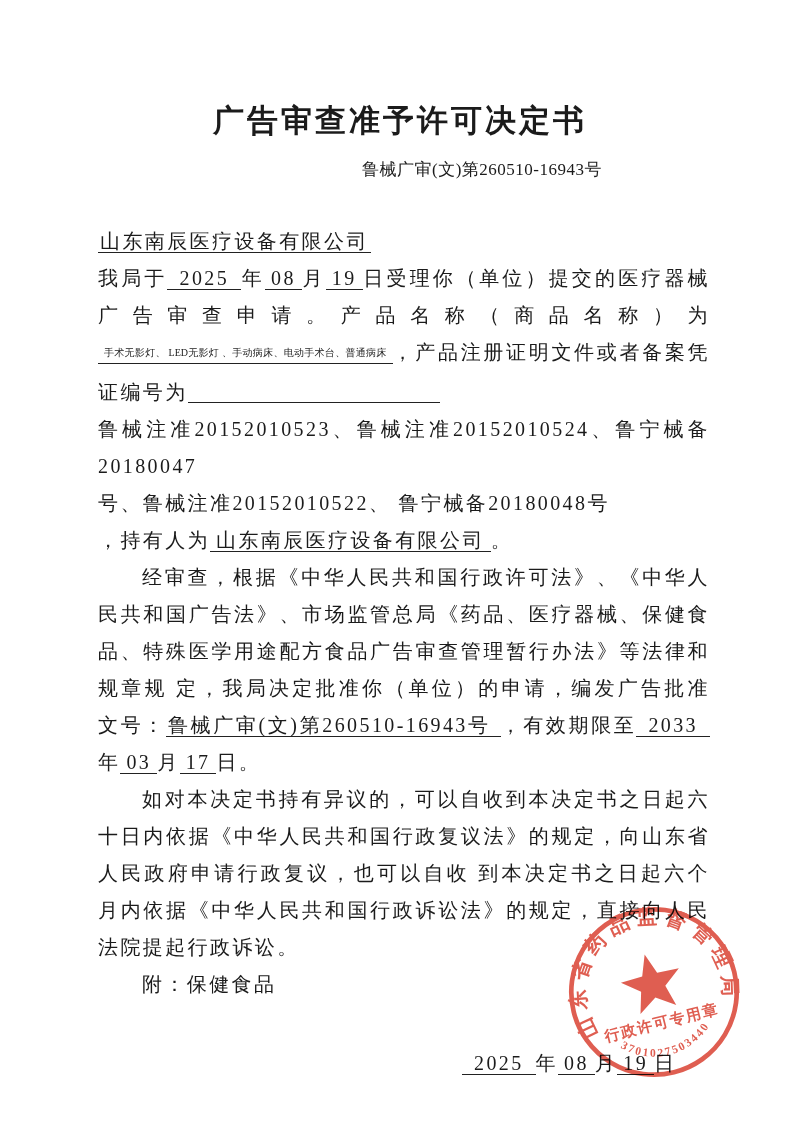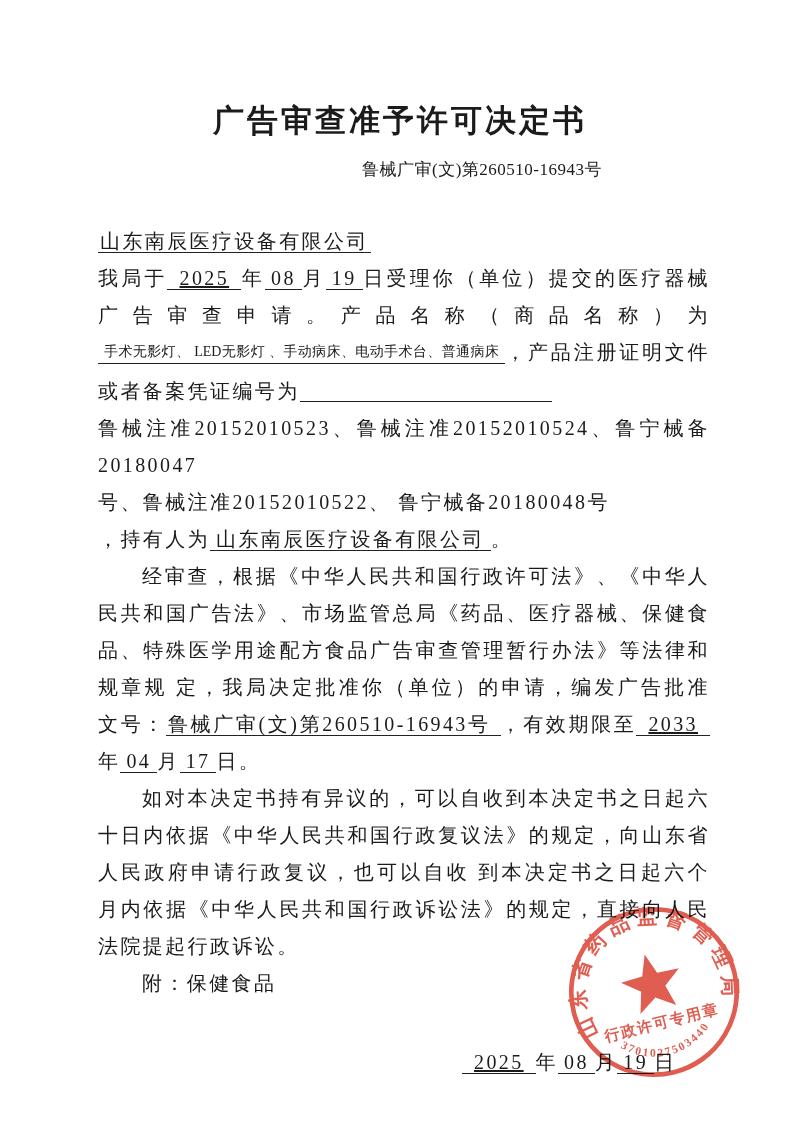--- a/index.html
+++ b/index.html
@@ -32,23 +32,23 @@
     line-height:37px;
     letter-spacing:2.4px;
     text-align:justify;
   }
   .content p { margin:0; }
   .indent { text-indent:2.2em; }
   .u {
     border-bottom:1.5px solid #222;
     padding:0 6px;
   }
-  .u-num { padding:0 12px;text-decoration:underline; }
+  .u-num { padding:0 12px; }
   .small-fill {
-    font-size:14px;
+    font-size:10px;
     letter-spacing:0;
     white-space:nowrap;
     position:relative;
     top:-3px;
   }
   .reg-blank {
     display:inline-block;
     min-width:248px;
     border-bottom:1.5px solid #222;
     vertical-align:-4px;
@@ -82,21 +82,21 @@
   <div class="title">广告审查准予许可决定书</div>
 
   <div class="doc-number">鲁械广审(文)第260510-16943号</div>
 
   <div class="content">
 
     <p><span class="u" style="padding:0 2px;">山东南辰医疗设备有限公司</span></p>
 
     <p><span>我局于</span><span class="u u-num">2025</span><span>年</span><span class="u">08</span><span>月</span><span class="u">19</span><span>日受理你（单位）提交的医疗器械广告审查申请。产品名称（商品名称）为</span><span class="u"><span class="small-fill">手术无影灯、 LED无影灯 、手动病床、电动手术台、普通病床</span></span><span>，产品注册证明文件或者备案凭证编号为</span><span class="reg-blank"></span></p><div>鲁械注准20152010523、鲁械注准20152010524、鲁宁械备20180047</div><div>号、鲁械注准20152010522、 鲁宁械备20180048号</div><span>，持有人为</span><span class="u">山东南辰医疗设备有限公司</span><span>。</span><p></p>
 
-    <p class="indent"><span>经审查，根据《中华人民共和国行政许可法》、《中华人民共和国广告法》、市场监管总局《药品、医疗器械、保健食品、特殊医学用途配方食品广告审查管理暂行办法》等法律和规章规 定，我局决定批准你（单位）的申请，编发广告批准文号：</span><span class="u" style="padding:0 10px 0 2px;">鲁械广审(文)第260510-16943号</span><span>，有效期限至</span><span class="u u-num">2033</span><span>年</span><span class="u">04</span><span>月</span><span class="u">17</span><span>日。</span></p>
+    <p class="indent"><span>经审查，根据《中华人民共和国行政许可法》、《中华人民共和国广告法》、市场监管总局《药品、医疗器械、保健食品、特殊医学用途配方食品广告审查管理暂行办法》等法律和规章规 定，我局决定批准你（单位）的申请，编发广告批准文号：</span><span class="u" style="padding:0 10px 0 2px;">鲁械广审(文)第260510-16943号</span><span>，有效期限至</span><span class="u u-num">2033</span><span>年</span><span class="u">03</span><span>月</span><span class="u">17</span><span>日。</span></p>
 
     <p class="indent">如对本决定书持有异议的，可以自收到本决定书之日起六十日内依据《中华人民共和国行政复议法》的规定，向山东省人民政府申请行政复议，也可以自收 到本决定书之日起六个月内依据《中华人民共和国行政诉讼法》的规定，直接向人民法院提起行政诉讼。</p>
 
     <p class="indent">附：保健食品</p>
 
   </div>
 
   <div class="signature">
     <div class="sig-date"><span class="u u-num">2025</span><span>年</span><span class="u">08</span><span>月</span><span class="u">19</span><span>日</span></div>
   </div>

